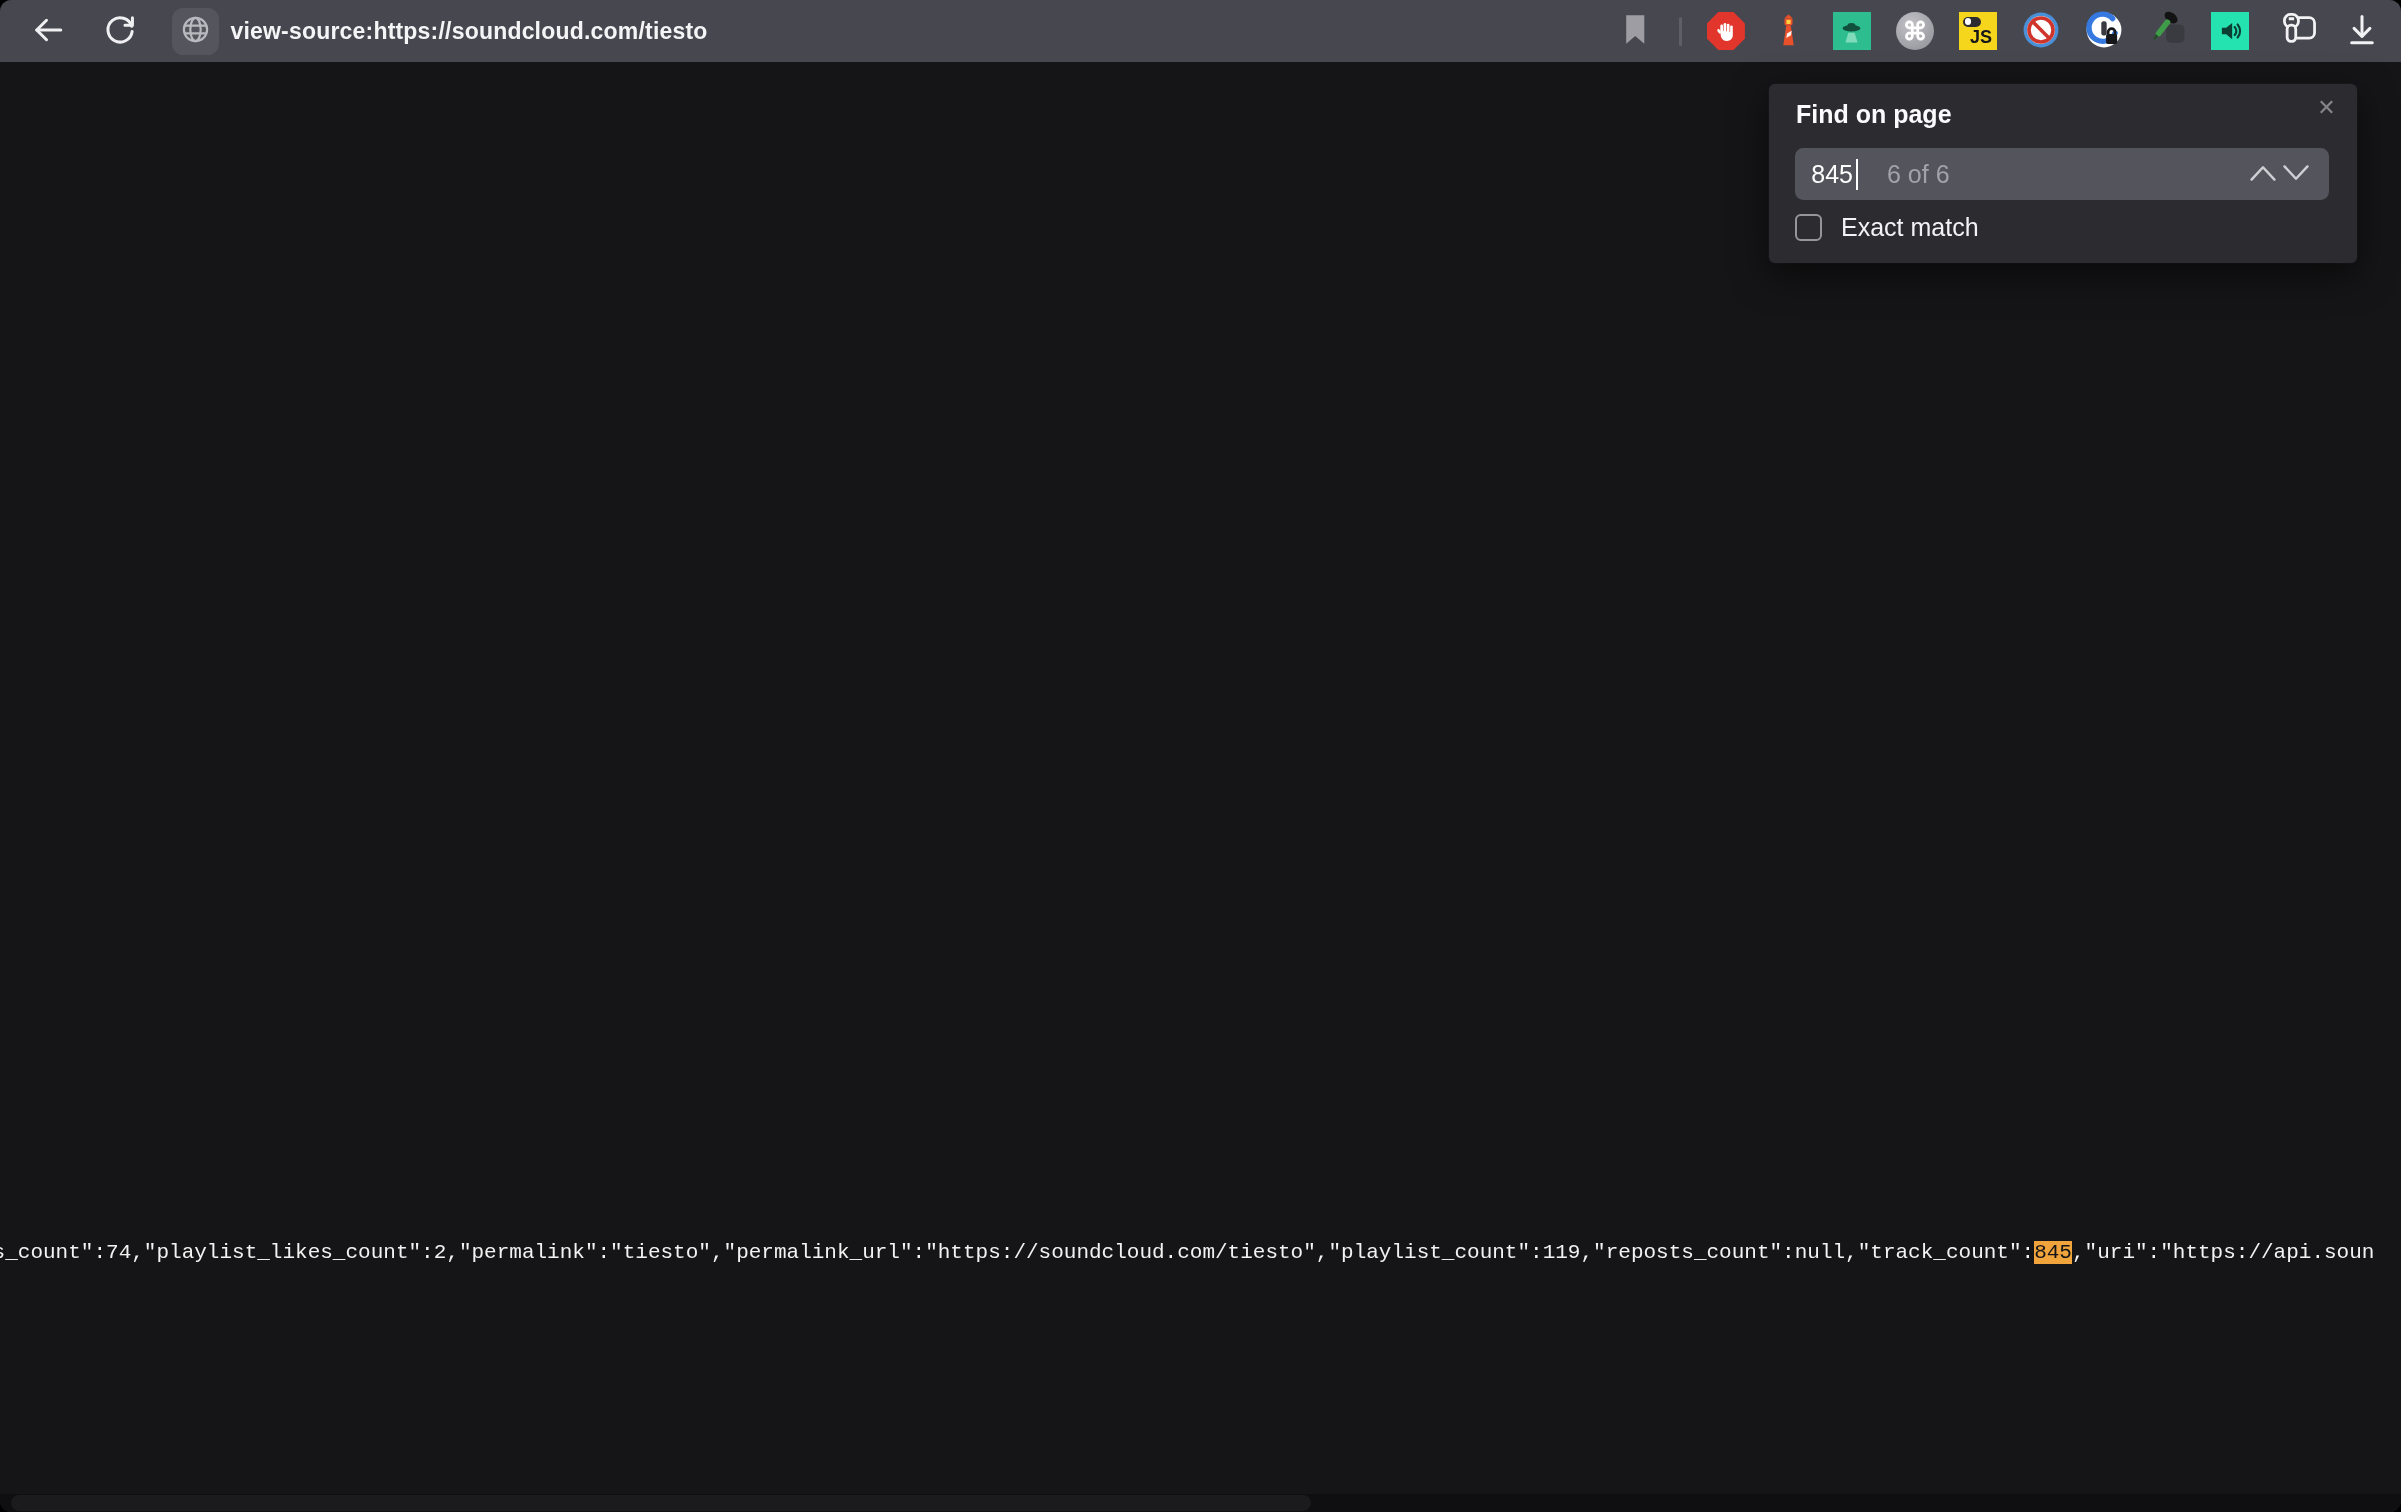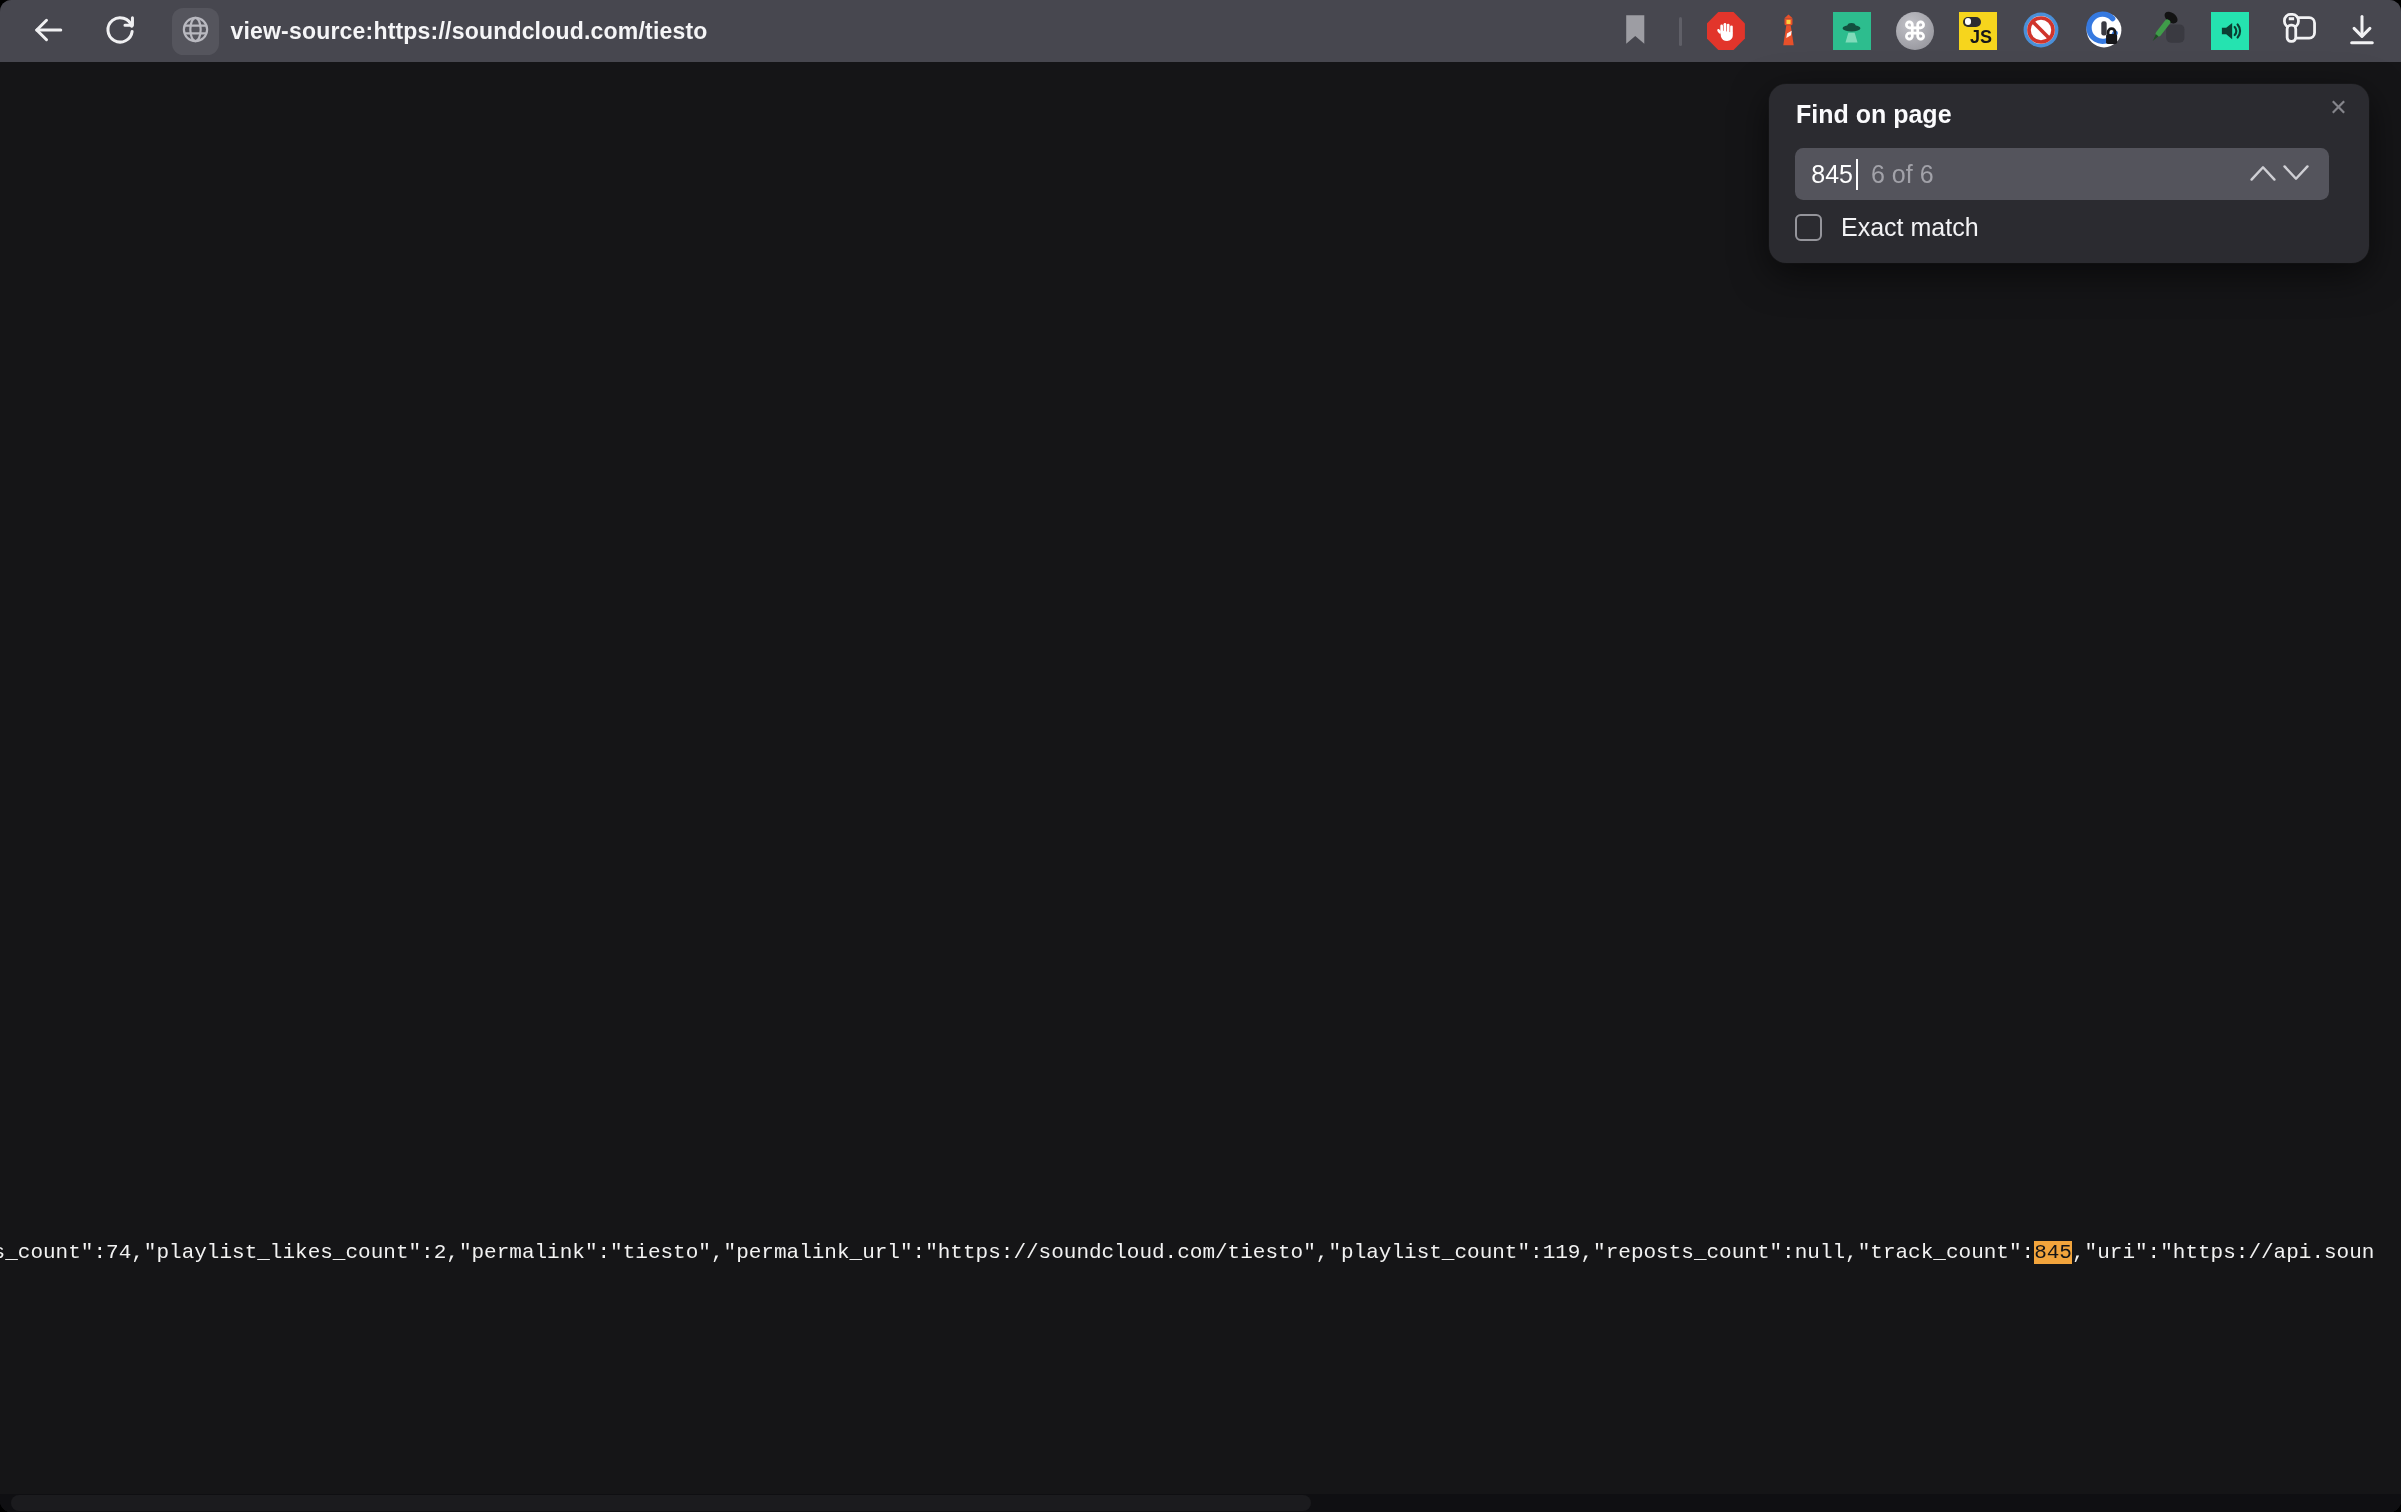--- a/index.html
+++ b/index.html
@@ -28,27 +28,27 @@
   .js-toggle::before{content:"";position:absolute;left:1.6px;top:1.6px;width:6.5px;height:6.5px;border-radius:50%;background:#fff;}
 
   
   .content{position:absolute;left:0;top:62px;right:0;bottom:0;background:#151517;}
   .src-line{position:absolute;left:-7.4px;top:1177px;margin:0;font-family:"Liberation Mono",monospace;font-size:21px;line-height:28px;color:#f2f2f2;white-space:pre;}
   .src-line .match{background:#f2a43c;color:#141417;}
   .hscroll-track{position:absolute;left:0;right:0;bottom:0;height:18px;background:#0f0f12;}
   .hscroll-thumb{position:absolute;left:11.4px;top:0.8px;width:1300px;height:16.3px;border-radius:8.2px;background:#1b1b1e;}
 
   
-  .findbar{position:absolute;left:1769px;top:84px;width:588px;height:179px;border-radius:17px;background:#2b2b30;box-shadow:0 11.4px 36px rgba(0,0,0,.55),0 0 0 0.8px rgba(255,255,255,.03);padding-left:12px;}
+  .findbar{position:absolute;left:1769px;top:84px;width:588px;height:179px;border-radius:6px;background:#2b2b30;box-shadow:0 11.4px 36px rgba(0,0,0,.55),0 0 0 0.8px rgba(255,255,255,.03);}
   .find-title{position:absolute;left:27px;top:16.3px;font-size:25px;font-weight:700;color:#fbfbfd;}
   .find-close{position:absolute;right:18px;top:8.2px;background:none;border:none;padding:3.3px;font-size:22px;color:#85858b;cursor:pointer;font-family:"Liberation Sans",sans-serif;}
   .find-input{position:absolute;left:26px;top:64px;width:534px;height:52px;box-sizing:border-box;border-radius:8.2px;background:#54545c;display:flex;align-items:center;padding:0 16.3px;cursor:text;}
   .find-query{font-size:25px;color:#ffffff;}
   .caret{display:inline-block;width:2.5px;height:31px;background:#fdfdfd;margin-left:2.5px;}
-  .find-count{margin-left:13px;font-size:25px;color:#a2a2a9;}
+  .find-count{margin-left:29px;font-size:25px;color:#a2a2a9;}
   .find-spacer{flex:1;}
   .chev{background:none;border:none;padding:0;width:33px;height:33px;display:flex;align-items:center;justify-content:center;cursor:pointer;}
   .find-exact{position:absolute;left:26px;top:129px;display:flex;align-items:center;gap:19px;}
   .checkbox{width:27px;height:27px;box-sizing:border-box;border:2.5px solid #95959b;border-radius:5.7px;background:transparent;cursor:pointer;}
   .exact-label{font-size:25px;color:#f3f3f5;}
 </style>
 </head>
 <body>
 
 <div class="window">

